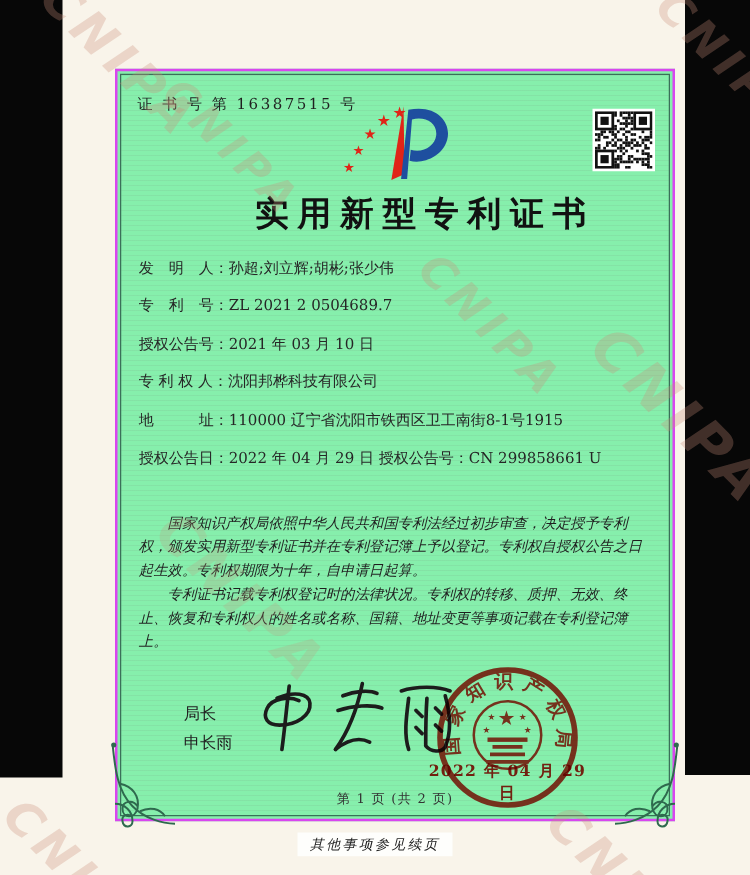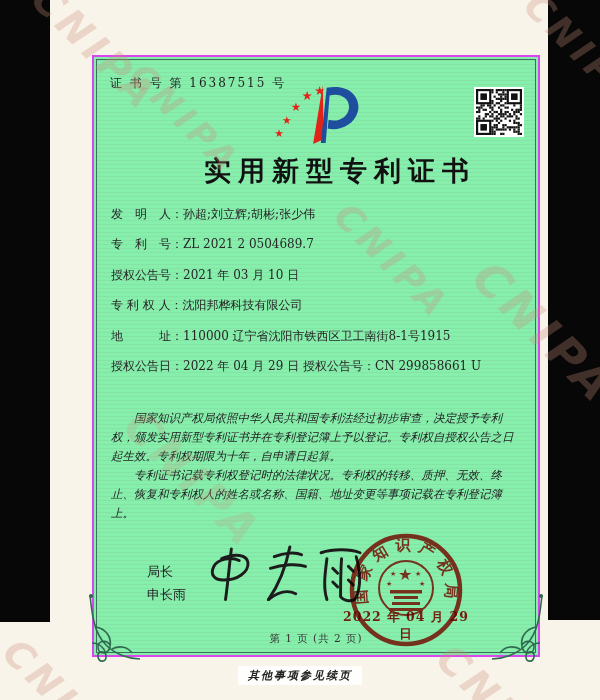--- a/index.html
+++ b/index.html
@@ -35,21 +35,21 @@
   .pageno{position:absolute;left:0;right:0;bottom:9px;text-align:center;font-size:10.5px;
           color:#333;letter-spacing:1px;}
   .flourish{position:absolute;z-index:3;color:#2f6a4e;}
   .flourish-bl{left:-8px;bottom:-12px;}
   .flourish-br{right:-8px;bottom:-12px;transform:scaleX(-1);}
   .seal{position:absolute;left:347px;top:531px;z-index:5;mix-blend-mode:multiply;opacity:.92;}
   .seal-date{position:absolute;left:338px;top:609px;width:136px;text-align:center;z-index:6;
              color:#d92318;font-size:12.5px;font-weight:bold;letter-spacing:1px;mix-blend-mode:multiply;}
   .footnote{position:absolute;left:0;right:0;top:664px;text-align:center;z-index:2;}
   .footnote span{display:inline-block;background:rgba(255,255,255,.85);padding:2px 10px;
-                 font-size:11px;font-style:italic;color:#222;letter-spacing:2px;font-weight:bold;}
+                 font-size:11px;font-style:italic;color:#222;letter-spacing:2px;}
 </style>
 </head>
 <body>
 
 <div class="page">
 
   <div class="band band-left"></div>
   <div class="band band-right"></div>
 
   <div class="wm" style="left:55px;top:-25px;font-size:40px;">CNIPA</div>

